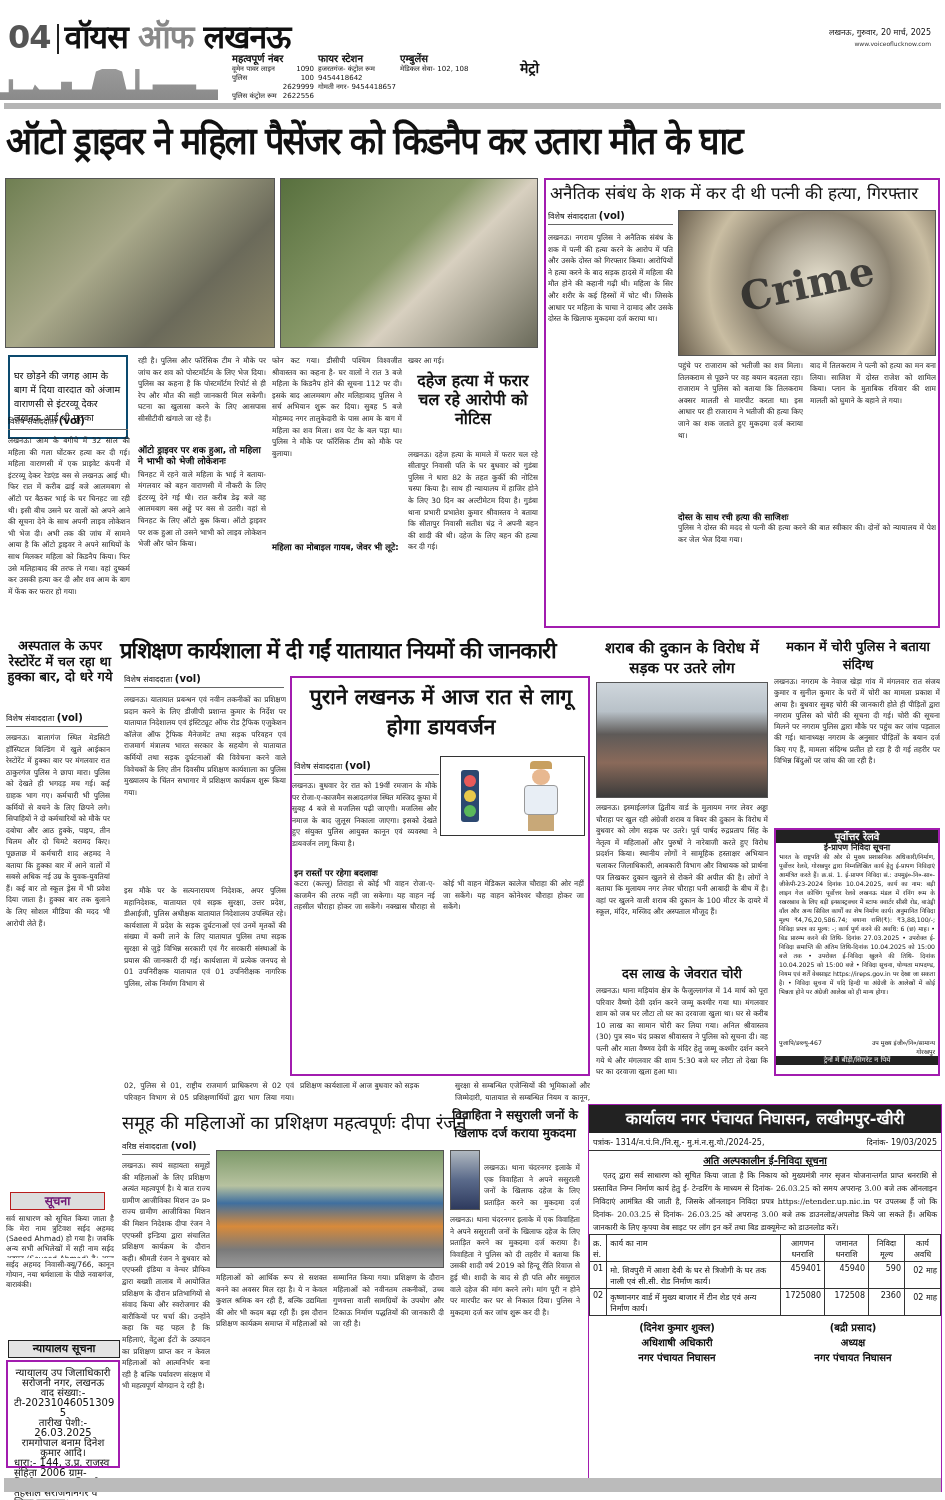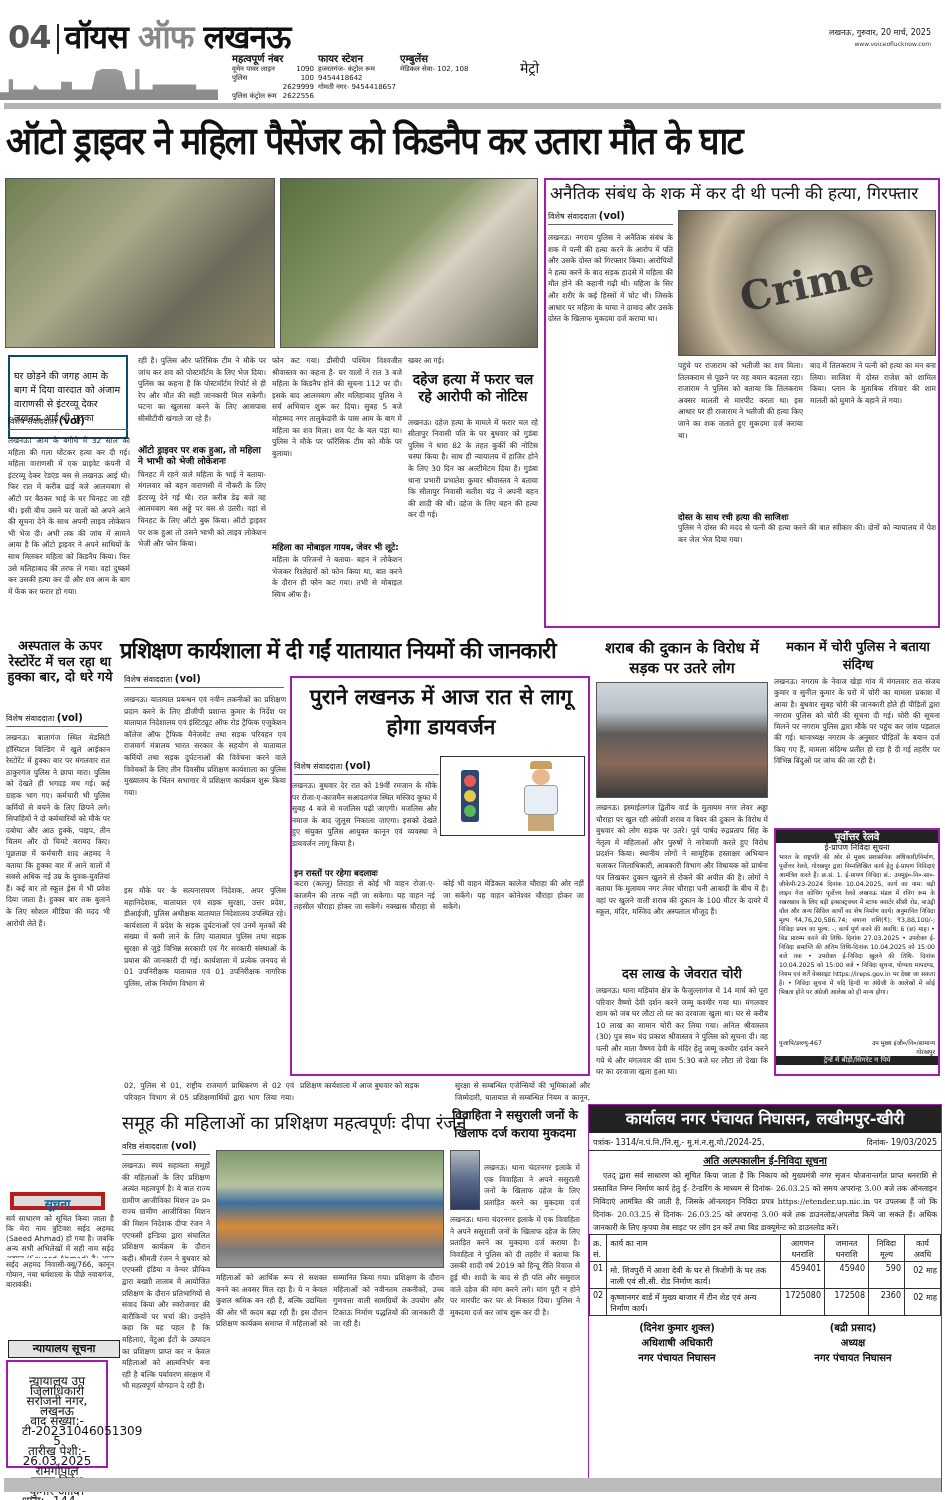--- a/index.html
+++ b/index.html
@@ -5,21 +5,21 @@
 *{box-sizing:border-box;margin:0;padding:0}
 body{width:945px;height:1500px;background:#fff;font-family:"DejaVu Sans","Liberation Sans",sans-serif;color:#111;position:relative;overflow:hidden}
 .abs{position:absolute}
 .masthead-title{left:8px;top:14px;font-size:32px;font-weight:bold;letter-spacing:-1px}
 .masthead-title .pg{color:#555}
 .masthead-title .sep{display:inline-block;width:2px;height:30px;background:#222;margin:0 6px;vertical-align:middle}
 .masthead-title .of{color:#888}
 .skyline{left:0;top:48px;width:218px;height:52px;background:linear-gradient(#fff 0,#fff 40%,#9a9a9a 40%,#8a8a8a 100%);clip-path:polygon(0 100%,0 85%,4% 85%,4% 60%,6% 60%,6% 80%,15% 80%,16% 70%,18% 80%,28% 80%,28% 65%,33% 65%,33% 80%,42% 80%,44% 45%,50% 35%,56% 45%,58% 80%,62% 80%,62% 30%,64% 30%,64% 80%,70% 80%,70% 70%,90% 70%,90% 80%,100% 80%,100% 100%)}
 .info-block{font-size:7px;line-height:9px}
 .info-block h4{font-size:10px;font-weight:bold;margin-bottom:2px}
-.metro{left:520px;top:58px;font-size:14px;font-weight:normal}
+.metro{left:520px;top:58px;font-size:14px;font-weight:bold}
 .date{right:14px;top:26px;font-size:8px}
 .site{right:14px;top:40px;font-size:6px;color:#333}
 .rule-gray{left:4px;top:103px;width:937px;height:6px;background:#b5b5b5}
 .headline-main{left:6px;top:120px;width:935px;font-size:38px;font-weight:bold;letter-spacing:-2px;line-height:42px;white-space:nowrap;transform:scaleX(0.9);transform-origin:left}
 .photo{background:linear-gradient(135deg,#6f7f52,#a9a98a 40%,#6b6a5a 70%,#8f8a6a);border:1px solid #555}
 .photo.crime{background:radial-gradient(circle at 55% 50%,#e8e2d0 0,#b8b1a0 25%,#8b8270 45%,#c9bda2 70%,#6d6250 100%)}
 .photo.crowd{background:linear-gradient(180deg,#cfd6dc 0,#b8c1c8 25%,#5e5a58 45%,#8a6a5a 70%,#3b3b3b 100%)}
 .photo.group{background:linear-gradient(180deg,#7e9a6a 0,#b7c2a0 30%,#3f6f9f 45%,#d88a3a 65%,#7a7a7a 85%,#9a9a9a 100%)}
 .photo.small{background:linear-gradient(180deg,#b0b8c0,#5a6a8a 50%,#2e3a5e)}
 .col-text{font-size:7.4px;line-height:11.6px;text-align:justify;color:#222;overflow:hidden}
@@ -96,26 +96,25 @@
 
 <div class="abs" style="left:138px;top:355px;width:128px;height:275px">
   <div class="col-text" style="height:88px">रही है। पुलिस और फॉरेंसिक टीम ने मौके पर जांच कर शव को पोस्टमॉर्टम के लिए भेज दिया। पुलिस का कहना है कि पोस्टमॉर्टम रिपोर्ट से ही रेप और मौत की सही जानकारी मिल सकेगी। घटना का खुलासा करने के लिए आसपास सीसीटीवी खंगाले जा रहे हैं।</div>
   <div class="sub-head" style="font-size:9px;text-align:left;margin:2px 0">ऑटो ड्राइवर पर शक हुआ, तो महिला ने भाभी को भेजी लोकेशनः</div>
   <div class="col-text" style="height:160px">चिनहट में रहने वाले महिला के भाई ने बताया- मंगलवार को बहन वाराणसी में नौकरी के लिए इंटरव्यू देने गई थी। रात करीब डेढ़ बजे वह आलमबाग बस अड्डे पर बस से उतरी। वहां से चिनहट के लिए ऑटो बुक किया। ऑटो ड्राइवर पर शक हुआ तो उसने भाभी को लाइव लोकेशन भेजी और फोन किया।</div>
 </div>
 
 <div class="abs" style="left:272px;top:355px;width:130px;height:275px">
   <div class="col-text" style="height:185px">फोन कट गया। डीसीपी पश्चिम विश्वजीत श्रीवास्तव का कहना है- घर वालों ने रात 3 बजे महिला के किडनैप होने की सूचना 112 पर दी। इसके बाद आलमबाग और मलिहाबाद पुलिस ने सर्च अभियान शुरू कर दिया। सुबह 5 बजे मोहम्मद नगर तालुकेदारी के पास आम के बाग में महिला का शव मिला। शव पेट के बल पड़ा था। पुलिस ने मौके पर फॉरेंसिक टीम को मौके पर बुलाया।</div>
   <div class="sub-head" style="font-size:8.5px;text-align:left;margin:2px 0">महिला का मोबाइल गायब, जेवर भी लूटे:</div>
-  <div class="col-text" style="height:70px">महिला के परिजनों ने बताया- बहन ने लोकेशन भेजकर रिश्तेदारों को फोन किया था, बात करने के दौरान ही फोन कट गया। तभी से मोबाइल स्विच ऑफ है।</div>
 </div>
 
 <div class="abs" style="left:408px;top:355px;width:130px;height:275px">
   <div class="col-text" style="height:12px">खबर आ गई।</div>
-  <div class="sub-head" style="font-size:14px;margin:4px 0 12px">दहेज हत्या में फरार चल रहे आरोपी को नोटिस</div>
+  <div class="sub-head" style="font-size:16px;margin:4px 0 20px">दहेज हत्या में फरार चल रहे आरोपी को नोटिस</div>
   <div class="col-text" style="height:215px">लखनऊ। दहेज हत्या के मामले में फरार चल रहे सीतापुर निवासी पति के घर बुधवार को गुडंबा पुलिस ने धारा 82 के तहत कुर्की की नोटिस चस्पा किया है। साथ ही न्यायालय में हाजिर होने के लिए 30 दिन का अल्टीमेटम दिया है। गुडंबा थाना प्रभारी प्रभातेश कुमार श्रीवास्तव ने बताया कि सीतापुर निवासी सतीश चंद्र ने अपनी बहन की शादी की थी। दहेज के लिए बहन की हत्या कर दी गई।</div>
 </div>
 
 <div class="abs boxed" style="left:544px;top:178px;width:396px;height:450px"></div>
 <div class="abs" style="left:550px;top:180px;width:386px;font-size:17px;line-height:26px;white-space:nowrap">अनैतिक संबंध के शक में कर दी थी पत्नी की हत्या, गिरफ्तार</div>
 <div class="abs byline" style="left:548px;top:210px;width:125px">
   <span>विशेष संवाददाता</span> <b>(vol)</b>
 </div>
 <div class="abs col-text" style="left:548px;top:232px;width:125px;height:240px">लखनऊ। नगराम पुलिस ने अनैतिक संबंध के शक में पत्नी की हत्या करने के आरोप में पति और उसके दोस्त को गिरफ्तार किया। आरोपियों ने हत्या करने के बाद सड़क हादसे में महिला की मौत होने की कहानी गढ़ी थी। महिला के सिर और शरीर के कई हिस्सों में चोट थी। जिसके आधार पर महिला के चाचा ने दामाद और उसके दोस्त के खिलाफ मुकदमा दर्ज कराया था।</div>
 <div class="abs photo crime" style="left:678px;top:210px;width:258px;height:146px;display:flex;align-items:center;justify-content:center">
@@ -129,26 +128,26 @@
   <div class="sub-head" style="font-size:8.5px;text-align:left">दोस्त के साथ रची हत्या की साजिशः</div>
   <div class="col-text" style="height:96px">पुलिस ने दोस्त की मदद से पत्नी की हत्या करने की बात स्वीकार की। दोनों को न्यायालय में पेश कर जेल भेज दिया गया।</div>
 </div>
 
 <div class="abs sub-head" style="left:6px;top:638px;width:108px;font-size:13px">अस्पताल के ऊपर रेस्टोरेंट में चल रहा था हुक्का बार, दो धरे गये</div>
 <div class="abs byline" style="left:6px;top:712px;width:102px">
   <span>विशेष संवाददाता</span> <b>(vol)</b>
 </div>
 <div class="abs col-text" style="left:6px;top:732px;width:104px;height:412px">लखनऊ। बालागंज स्थित मेडसिटी हॉस्पिटल बिल्डिंग में खुले आईकान रेस्टोरेंट में हुक्का बार पर मंगलवार रात ठाकुरगंज पुलिस ने छापा मारा। पुलिस को देखते ही भगदड़ मच गई। कई ग्राहक भाग गए। कर्मचारी भी पुलिस कर्मियों से बचने के लिए छिपने लगे। सिपाहियों ने दो कर्मचारियों को मौके पर दबोचा और आठ हुक्के, पाइप, तीन चिलम और दो चिमटे बरामद किए। पूछताछ में कर्मचारी शाद अहमद ने बताया कि हुक्का बार में आने वालों में सबसे अधिक नई उम्र के युवक-युवतियां हैं। कई बार तो स्कूल ड्रेस में भी प्रवेश दिया जाता है। हुक्का बार तक बुलाने के लिए सोशल मीडिया की मदद भी आरोपी लेते हैं।</div>
 
-<div class="abs notice-head" style="left:10px;top:1192px;width:95px;height:18px;background:#ddd;color:#0369a1;border:4px solid #b91c1c;font-size:12px;line-height:16px">सूचना</div>
+<div class="abs notice-head" style="left:10px;top:1192px;width:95px;height:18px;background:#ddd;color:#701a75;border:1px solid #b91c1c;font-size:12px;line-height:16px">सूचना</div>
 <div class="abs col-text" style="left:6px;top:1214px;width:108px;height:44px;line-height:10px">सर्व साधारण को सूचित किया जाता है कि मेरा नाम त्रुटिवश सईद अहमद (Saeed Ahmad) हो गया है। जबकि अन्य सभी अभिलेखों में सही नाम सईद अहमद (Sayeed Ahmad) है। आज से इसी नाम से ही जाना व पहचाना जावे।</div>
 <div class="abs col-text" style="left:6px;top:1260px;width:108px;height:60px;line-height:10px">सईद अहमद निवासी-क्यू/766, कानून गोयान, नया धर्मशाला के पीछे नवाबगंज, बाराबंकी।</div>
 
 <div class="abs notice-head" style="left:8px;top:1340px;width:112px;height:18px;background:#e4e4e4;color:#111;border:1px solid #222;font-size:11px;line-height:16px">न्यायालय सूचना</div>
-<div class="abs boxed" style="left:6px;top:1360px;width:102px;height:108px;font-size:12px;line-height:10px;text-align:center;padding:14px">
+<div class="abs boxed" style="left:6px;top:1360px;width:114px;height:108px;font-size:10px;line-height:10px;text-align:center;padding:6px">
   <div>न्यायालय उप जिलाधिकारी सरोजनी नगर, लखनऊ</div>
   <div>वाद संख्या:- टी-20231046051309​5</div>
   <div>तारीख पेशी:- 26.03.2025</div>
   <div>रामगोपाल बनाम दिनेश कुमार आदि।</div>
   <div style="text-align:left">धारा:- 144, उ.प्र. राजस्व संहिता 2006 ग्राम- मिर्जापुर, परगना बिजनौर, तहसील सरोजनीनगर व जिला लखनऊ।</div>
   <div style="text-align:right">उपजिलाधिकारी</div>
   <div style="text-align:right">सरोजनीनगर, लखनऊ</div>
 </div>
 
 <div class="abs" style="left:120px;top:636px;width:470px;font-size:22px;font-weight:bold;letter-spacing:-1px;white-space:nowrap;line-height:30px">प्रशिक्षण कार्यशाला में दी गईं यातायात नियमों की जानकारी</div>
@@ -189,21 +188,21 @@
 <div class="abs photo crowd" style="left:596px;top:682px;width:172px;height:116px"></div>
 <div class="abs col-text" style="left:596px;top:802px;width:172px;height:170px">लखनऊ। इस्माईलगंज द्वितीय वार्ड के मुलायम नगर लेवर अड्डा चौराहा पर खुल रही अंग्रेजी शराब व बियर की दुकान के विरोध में बुधवार को लोग सड़क पर उतरे। पूर्व पार्षद रुद्रप्रताप सिंह के नेतृत्व में महिलाओं और पुरुषों ने नारेबाजी करते हुए विरोध प्रदर्शन किया। स्थानीय लोगों ने सामूहिक हस्ताक्षर अभियान चलाकर जिलाधिकारी, आबकारी विभाग और विधायक को प्रार्थना पत्र लिखकर दुकान खुलने से रोकने की अपील की है। लोगों ने बताया कि मुलायम नगर लेवर चौराहा घनी आबादी के बीच में है। वहां पर खुलने वाली शराब की दुकान के 100 मीटर के दायरे में स्कूल, मंदिर, मस्जिद और अस्पताल मौजूद हैं।</div>
 <div class="abs sub-head" style="left:596px;top:966px;width:172px;font-size:13px">दस लाख के जेवरात चोरी</div>
 <div class="abs col-text" style="left:596px;top:985px;width:172px;height:90px">लखनऊ। थाना मड़ियांव क्षेत्र के फैजुल्लागंज में 14 मार्च को पूरा परिवार वैष्णो देवी दर्शन करने जम्मू कश्मीर गया था। मंगलवार शाम को जब घर लौटा तो घर का दरवाजा खुला था। घर से करीब 10 लाख का सामान चोरी कर लिया गया। अनिल श्रीवास्तव (30) पुत्र स्व० चंद प्रकाश श्रीवास्तव ने पुलिस को सूचना दी। वह पत्नी और माता वैष्णव देवी के मंदिर हेतु जम्मू कश्मीर दर्शन करने गये थे और मंगलवार की शाम 5:30 बजे घर लौटा तो देखा कि घर का दरवाजा खुला हुआ था।</div>
 
 <div class="abs sub-head" style="left:774px;top:638px;width:168px;font-size:13px;line-height:18px">मकान में चोरी पुलिस ने बताया संदिग्ध</div>
 <div class="abs col-text" style="left:774px;top:676px;width:166px;height:148px;line-height:11.3px">लखनऊ। नगराम के नेवाज खेड़ा गांव में मंगलवार रात संजय कुमार व सुनील कुमार के घरों में चोरी का मामला प्रकाश में आया है। बुधवार सुबह चोरी की जानकारी होते ही पीड़ितों द्वारा नगराम पुलिस को चोरी की सूचना दी गई। चोरी की सूचना मिलने पर नगराम पुलिस द्वारा मौके पर पहुंच कर जांच पड़ताल की गई। थानाध्यक्ष नगराम के अनुसार पीड़ितों के बयान दर्ज किए गए हैं, मामला संदिग्ध प्रतीत हो रहा है दी गई तहरीर पर विभिन्न बिंदुओं पर जांच की जा रही है।</div>
 
 <div class="abs boxed" style="left:774px;top:828px;width:166px;height:248px;font-size:6.2px;line-height:9px">
   <div class="notice-head" style="font-size:10px;line-height:13px">पूर्वोत्तर रेलवे</div>
-  <div style="text-align:center;font-weight:normal;font-size:8px">ई-प्रापण निविदा सूचना</div>
+  <div style="text-align:center;font-weight:bold;font-size:8px">ई-प्रापण निविदा सूचना</div>
   <div style="padding:0 3px;text-align:justify;height:186px;overflow:hidden">भारत के राष्ट्रपति की ओर से मुख्य प्रशासनिक अधिकारी/निर्माण, पूर्वोत्तर रेलवे, गोरखपुर द्वारा निम्नलिखित कार्य हेतु ई-प्रापण निविदाएं आमंत्रित करते हैं। क्र.सं. 1. ई-प्रापण निविदा सं.: उपमुइं०-नि०-सा०-जीकेपी-23-2024 दिनांक 10.04.2025, कार्य का नाम: बड़ी लाइन गेज कोचिंग पूर्वोत्तर रेलवे लखनऊ मंडल में रनिंग रूम के रखरखाव के लिए बड़ी इन्फ्रास्ट्रक्चर में स्टाफ क्वार्टर सीसी रोड, बाउंड्री वॉल और अन्य सिविल कार्यों का शेष निर्माण कार्य। अनुमानित निविदा मूल्य ₹4,76,20,586.74; बयाना राशि(₹): ₹3,88,100/-; निविदा प्रपत्र का मूल्य: -; कार्य पूर्ण करने की अवधि: 6 (छ) माह। • बिड प्रारम्भ करने की तिथि- दिनांक 27.03.2025 • उपरोक्त ई-निविदा समाप्ति की अंतिम तिथि-दिनांक 10.04.2025 को 15:00 बजे तक • उपरोक्त ई-निविदा खुलने की तिथि- दिनांक 10.04.2025 को 15:00 बजे • निविदा सूचना, योग्यता मापदण्ड, नियम एवं शर्तें वेबसाइट https://ireps.gov.in पर देखा जा सकता है। • निविदा सूचना में यदि हिन्दी या अंग्रेजी के आलेखों में कोई भिन्नता होने पर अंग्रेजी आलेख को ही मान्य होगा।</div>
   <div style="display:flex;justify-content:space-between;padding:0 3px">
       <span>पुजापि/डब्ल्यू-467</span>
       <span>उप मुख्य इंजी०/नि०/सामान्य</span>
     </div>
   <div style="text-align:right;padding:0 3px">गोरखपुर</div>
   <div class="notice-head" style="font-size:7px;font-weight:normal">ट्रेनों में बीड़ी/सिगरेट न पियें</div>
 </div>
 
 <div class="abs" style="left:122px;top:1110px;width:340px;font-size:18px;line-height:26px;white-space:nowrap">समूह की महिलाओं का प्रशिक्षण महत्वपूर्णः दीपा रंजन</div>

